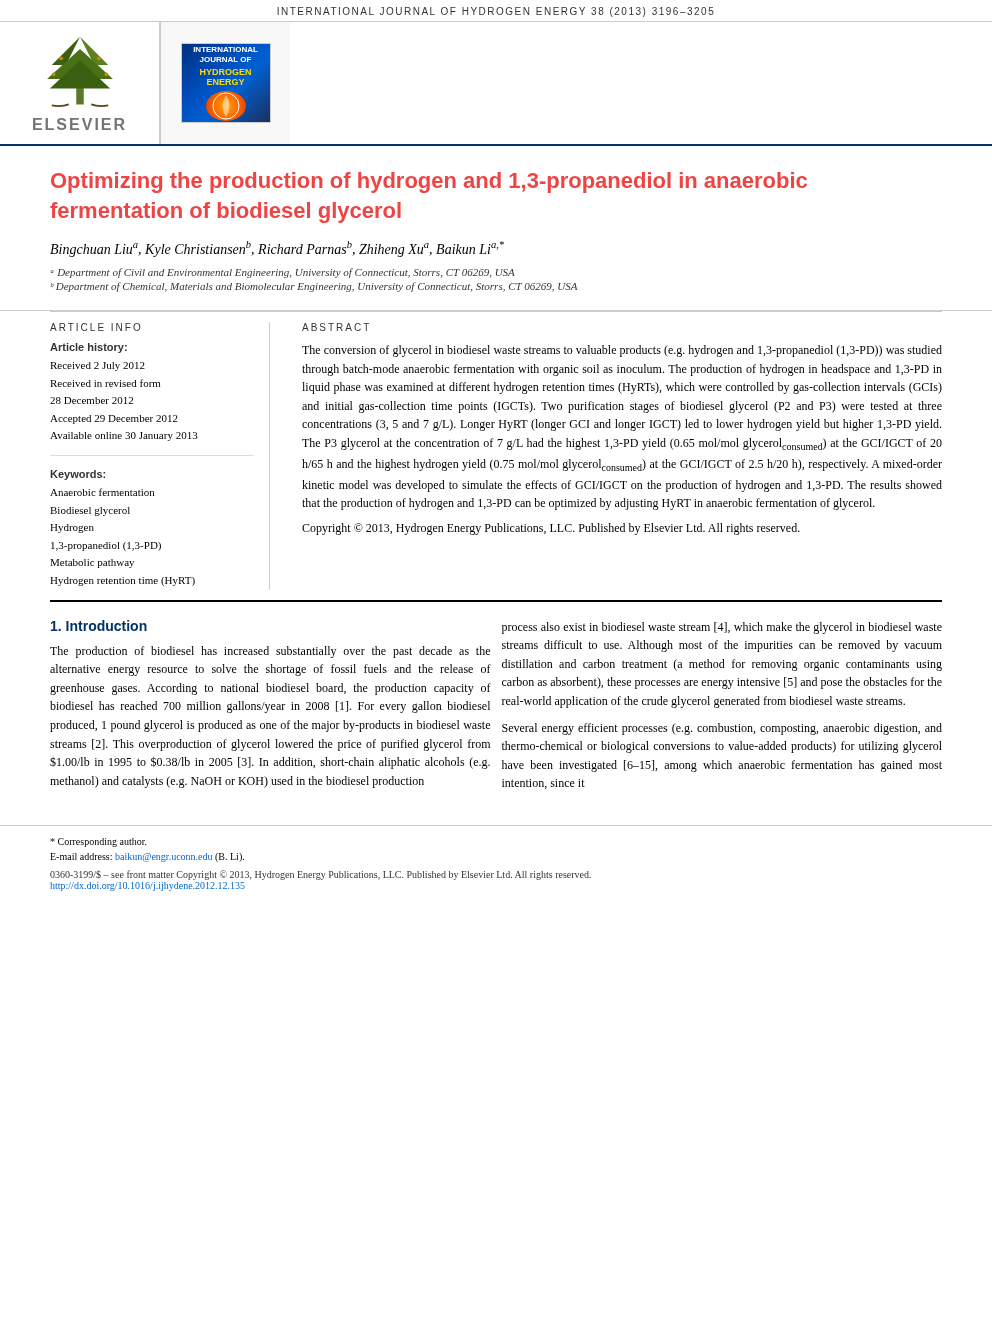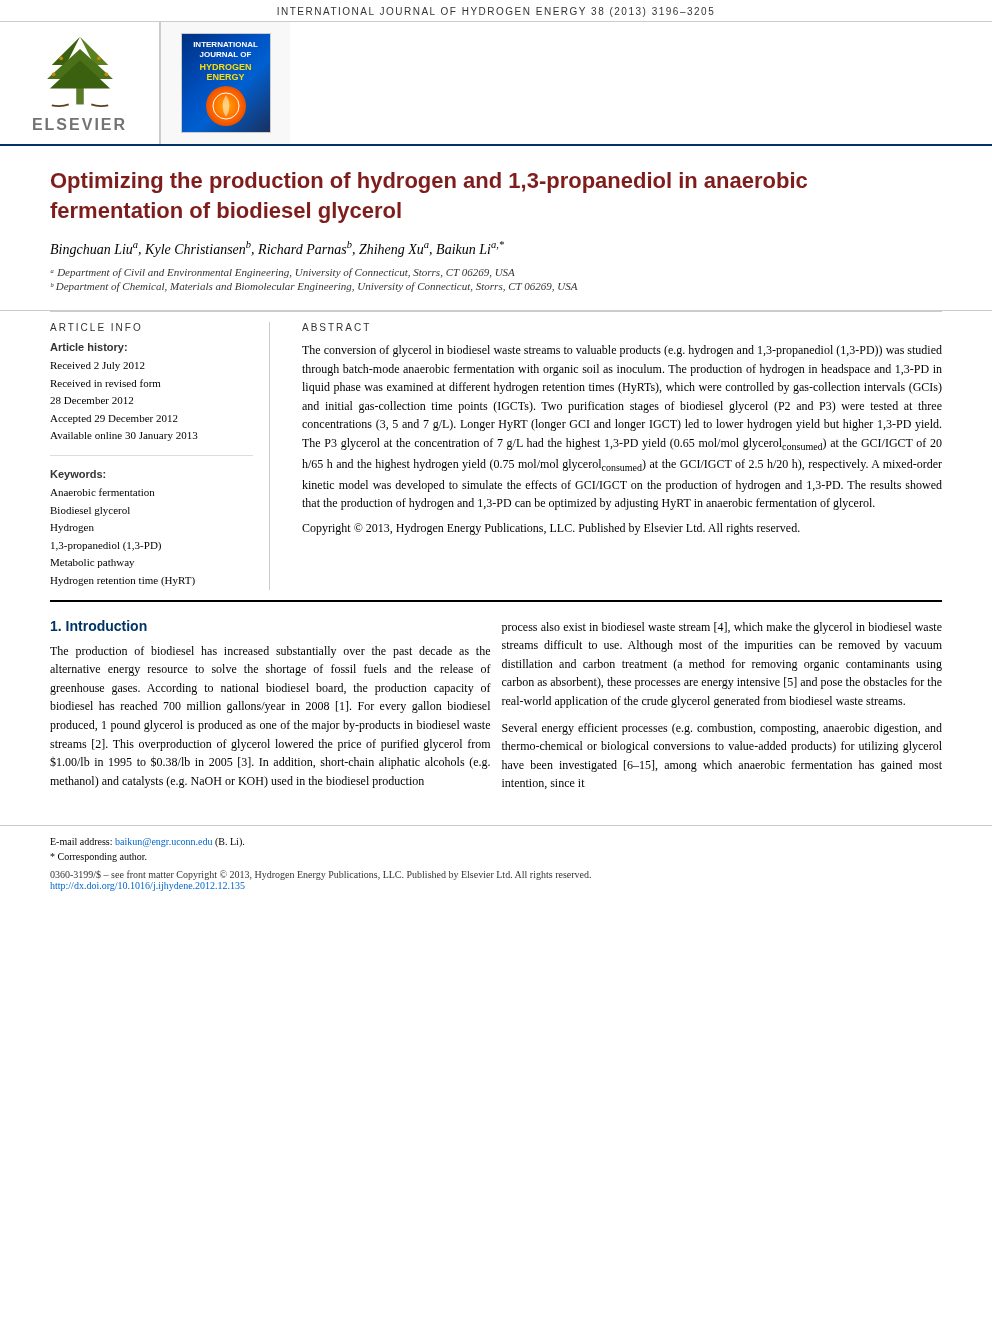--- a/index.html
+++ b/index.html
@@ -103,21 +103,21 @@
       flex-direction: column;
       align-items: center;
       justify-content: center;
       padding: 10px;
       border-left: 1px solid #ccc;
       background: #f8f8f8;
     }
 
     .journal-cover {
       width: 90px;
-      height: 100px;
+      height: 80px;
       background: linear-gradient(135deg, #003080 0%, #0050c0 40%, #0060d0 60%, #1a3060 100%);
       border: 1px solid #ccc;
       display: flex;
       flex-direction: column;
       align-items: center;
       justify-content: center;
       color: white;
       font-size: 9px;
       font-family: Arial, sans-serif;
       text-align: center;
@@ -153,21 +153,21 @@
     
     .article-title-section {
       padding: 20px 50px 16px;
       border-bottom: 1px solid #ccc;
     }
 
     .article-main-title {
       font-size: 22px;
       font-weight: bold;
       font-family: Arial, sans-serif;
-      color: #7f1d1d;
+      color: #ef4444;
       line-height: 1.35;
       margin-bottom: 14px;
     }
 
     .article-authors {
       font-size: 14px;
       font-style: italic;
       margin-bottom: 8px;
       color: #000;
     }
@@ -475,24 +475,24 @@
       anaerobic digestion, and thermo-chemical or biological
       conversions to value-added products) for utilizing
       glycerol have been investigated [6–15], among which anaerobic
       fermentation has gained most intention, since it
     </p>
   </div>
 </div>
 
 <div class="footer-area">
   <div class="footnote-text">
+    <span>* Corresponding author.</span>
+  </div>
+  <div class="footnote-text">
     <span>E-mail address:</span>
     <a style="color:#0066cc;">baikun@engr.uconn.edu</a>
     <span>(B. Li).</span>
   </div>
-  <div class="footnote-text">
-    <span>* Corresponding author.</span>
-  </div>
   <div class="issn-line">0360-3199/$ – see front matter Copyright © 2013, Hydrogen Energy Publications, LLC. Published by Elsevier Ltd. All rights reserved.</div>
   <div class="doi-line">
     <a style="color:#0066cc; font-size:10px;">http://dx.doi.org/10.1016/j.ijhydene.2012.12.135</a>
   </div>
 </div>
 
 </body></html>

